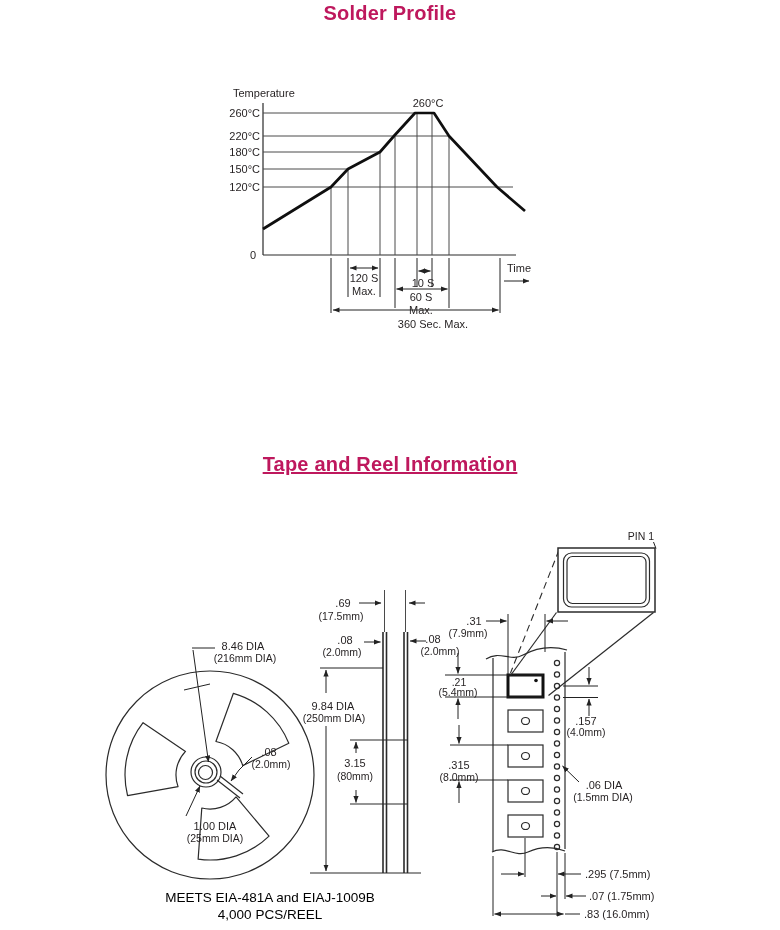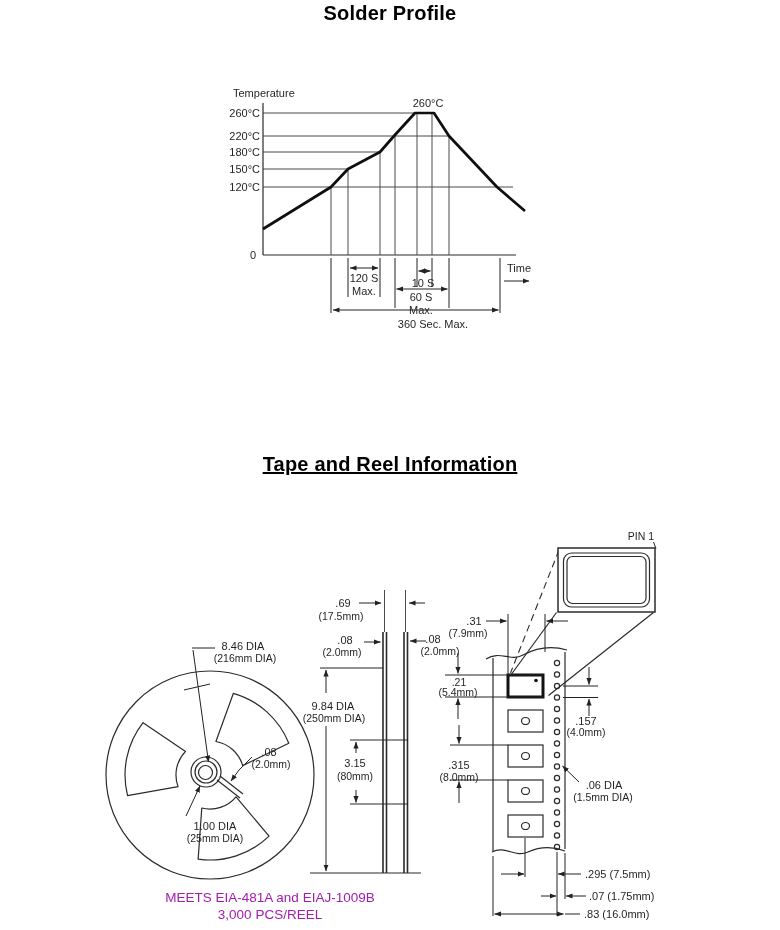--- a/index.html
+++ b/index.html
@@ -1,23 +1,23 @@
 <!DOCTYPE html>
 <html><head>
 <meta charset="utf-8">
 <style>
   html,body{margin:0;padding:0;background:#ffffff;}
   .page{position:relative;width:780px;height:930px;background:#fff;overflow:hidden;
         font-family:"Liberation Sans",sans-serif;color:#231f20;}
   .sec-title{position:absolute;left:0;right:0;text-align:center;margin:0;
-             font-size:20px;font-weight:bold;color:#000000;letter-spacing:.2px;}
+             font-size:20px;font-weight:bold;color:#be185d;letter-spacing:.2px;}
   #title1{top:2px;}
   #title2{top:453px;text-decoration:underline;}
   .footer{position:absolute;left:100px;width:340px;top:889px;text-align:center;
-          font-size:13.5px;line-height:17px;color:#a21caf;}
+          font-size:13.5px;line-height:17px;color:#000000;}
   svg{position:absolute;left:0;top:0;}
   svg text{font-family:"Liberation Sans",sans-serif;fill:#231f20;}
   .t11{font-size:11px;}
   .t10{font-size:10.5px;}
   .ln{stroke:#2b2b2b;stroke-width:1.2;fill:none;}
   .thin{stroke:#4a4a4a;stroke-width:1;fill:none;}
   .dim{stroke:#222;stroke-width:1;fill:none;}
   .dash{stroke:#2b2b2b;stroke-width:1.1;fill:none;stroke-dasharray:7 4.5;}
 </style>
 </head>
@@ -262,16 +262,16 @@
         <line class="dim" x1="529" y1="914" x2="494.5" y2="914" marker-end="url(#ar)"></line>
         <line class="dim" x1="529" y1="914" x2="563.5" y2="914" marker-end="url(#ar)"></line>
         <path class="dim" d="M565,914 H580"></path>
         <text class="t11" x="584" y="918">.83 (16.0mm)</text>
       </g>
     </g>
   </svg>
 
   <div class="footer">
     <div>MEETS EIA-481A and EIAJ-1009B</div>
-    <div>3,000 PCS/REEL</div>
+    <div>4,000 PCS/REEL</div>
   </div>
 
 </div>
 
 </body></html>

